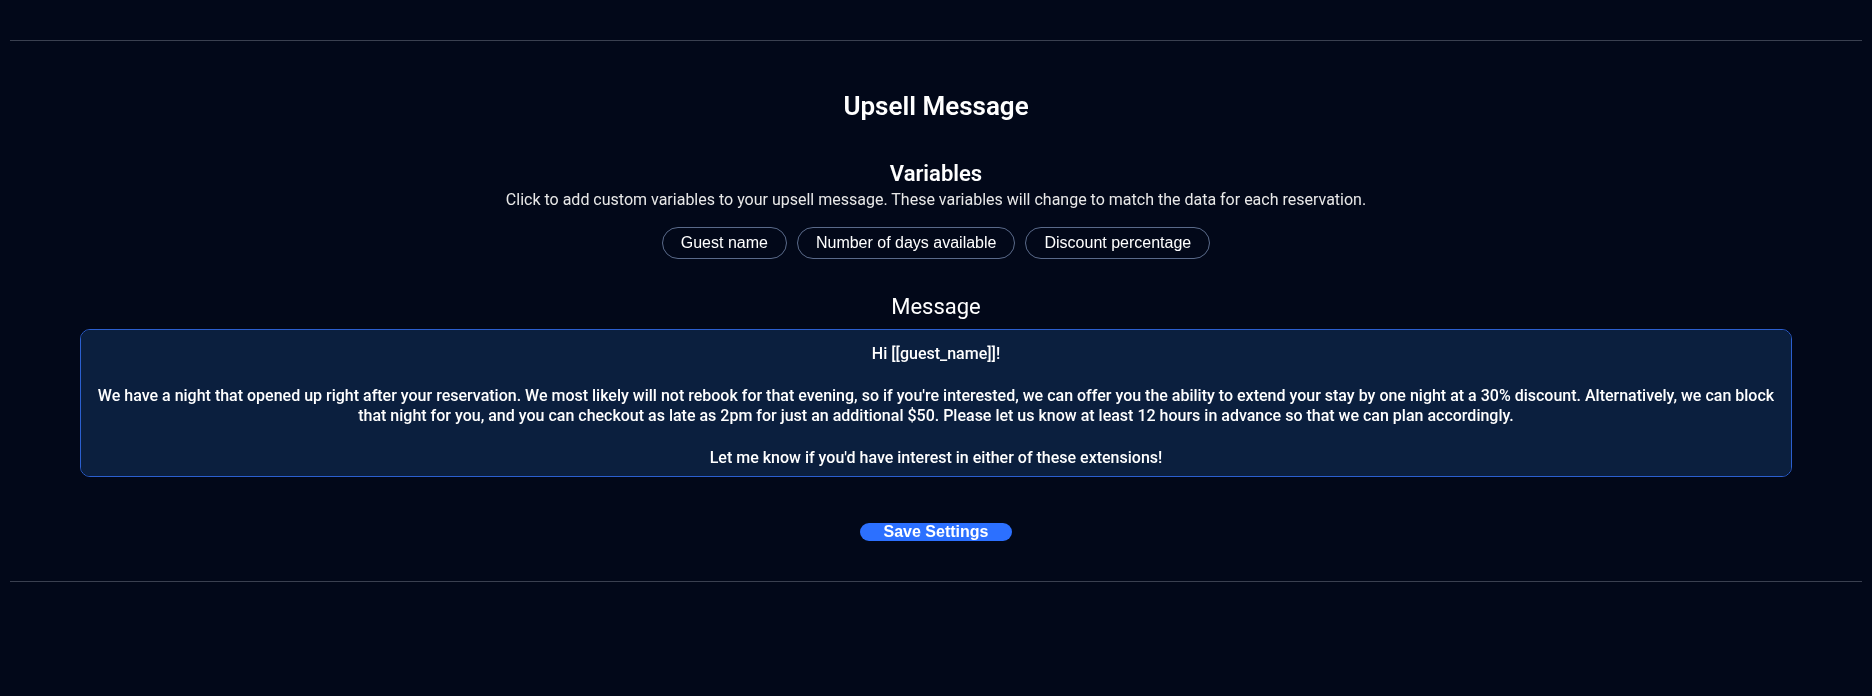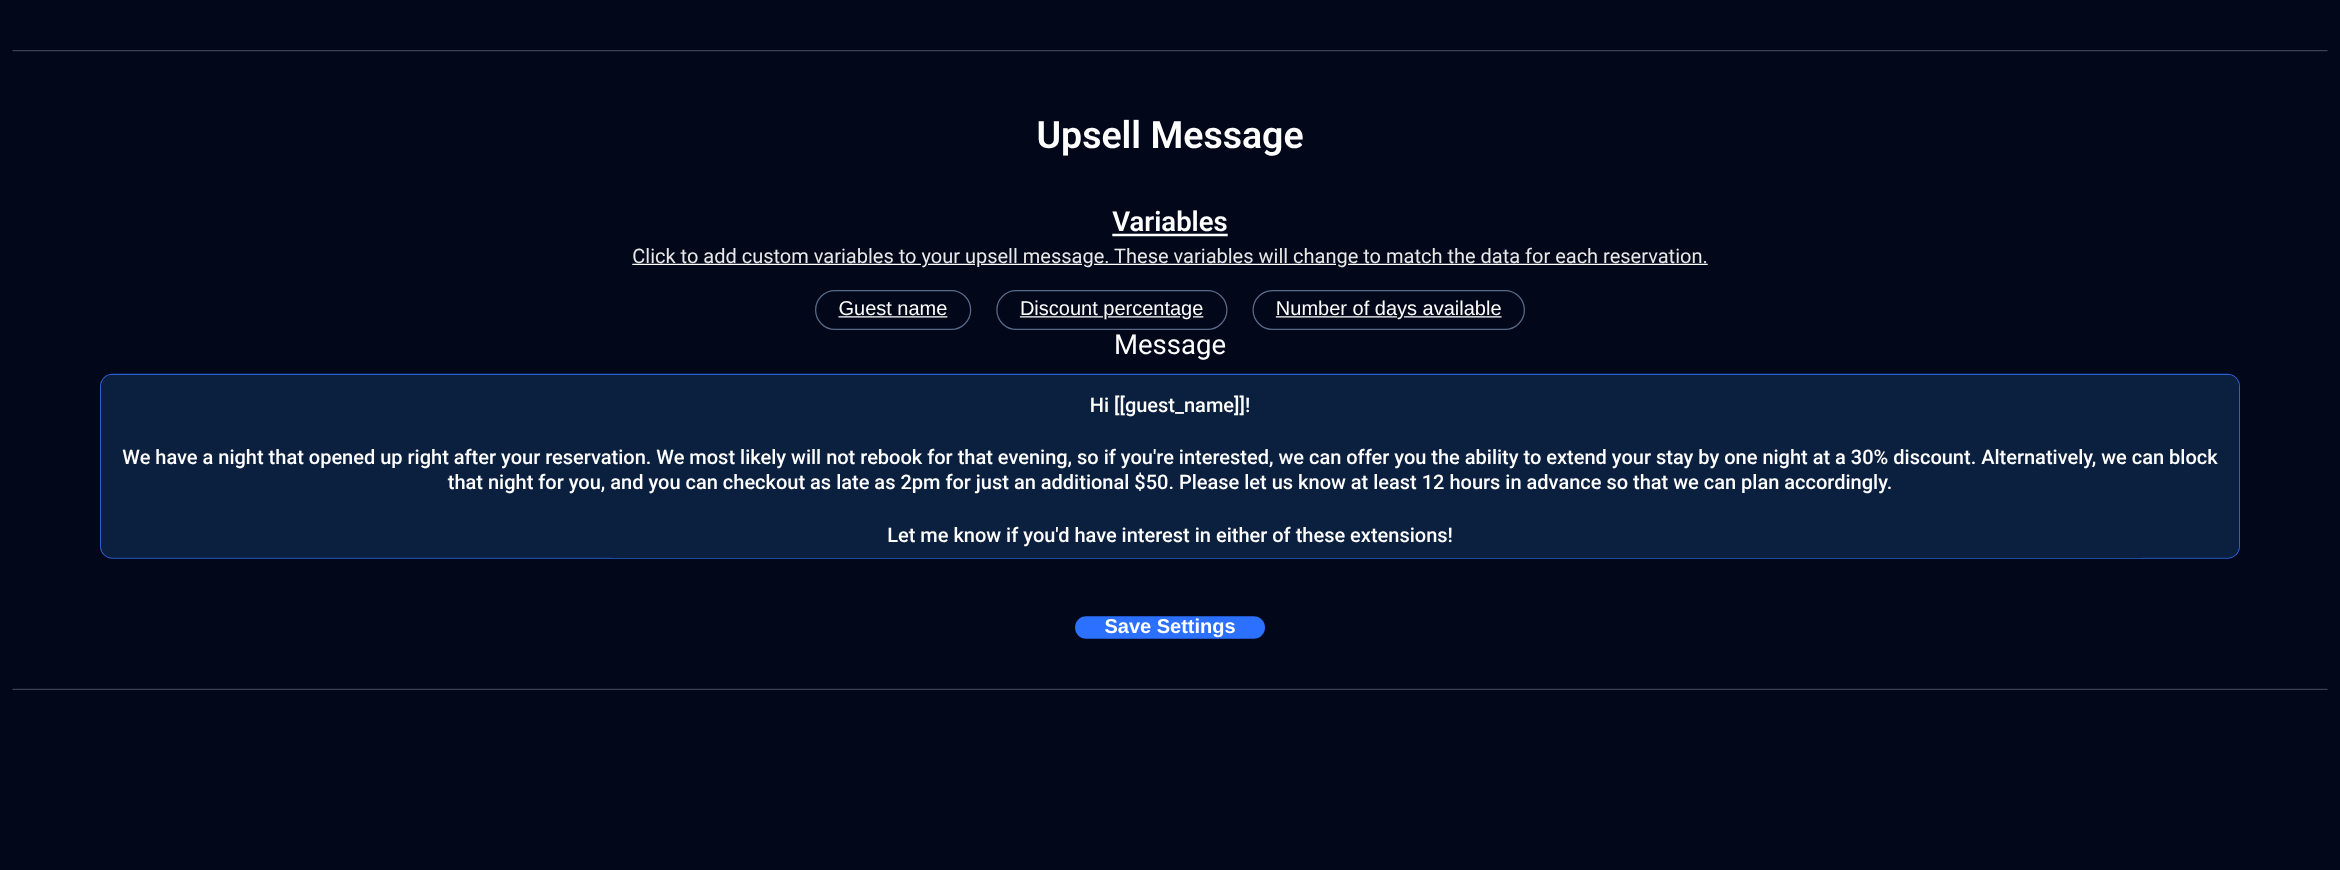--- a/index.html
+++ b/index.html
@@ -32,47 +32,47 @@
     }
     
     .main-content {
       padding: 50px 70px 0 70px;
       display: flex;
       flex-direction: column;
       align-items: center;
     }
     
     .section-title {
-      font-size: 30px;
+      font-size: 26px;
       font-weight: 600;
       text-align: center;
       margin-bottom: 40px;
     }
     
     .variables-section {
       text-align: center;
-      text-decoration: underline;
+      margin-bottom: 35px;
     }
     
     .variables-title {
       font-size: 22px;
       font-weight: 600;
       margin-bottom: 4px;
     }
     
     .variables-subtitle {
       font-size: 16px;
       font-weight: 400;
       color: #e8e8e8;
       margin-bottom: 18px;
     }
     
     .variable-chips {
       display: flex;
-      gap: 20px;
+      gap: 10px;
       justify-content: center;
     }
     
     .variable-chip {
       border: 1px solid #5a6a8a;
       border-radius: 20px;
       padding: 6px 18px;
       font-size: 16px;
       font-weight: 500;
       color: #ffffff;
@@ -126,22 +126,22 @@
 
 <div class="main-content">
 
   <h1 class="section-title">Upsell Message</h1>
 
   <div class="variables-section">
     <h2 class="variables-title">Variables</h2>
     <p class="variables-subtitle">Click to add custom variables to your upsell message. These variables will change to match the data for each reservation.</p>
     <div class="variable-chips">
       <button class="variable-chip">Guest name</button>
+      <button class="variable-chip">Number of days available</button>
       <button class="variable-chip">Discount percentage</button>
-      <button class="variable-chip">Number of days available</button>
     </div>
   </div>
 
   <div class="message-section">
     <h2 class="message-title">Message</h2>
     <textarea class="message-textarea" style="">Hi [[guest_name]]!
 
 We have a night that opened up right after your reservation. We most likely will not rebook for that evening, so if you're interested, we can offer you the ability to extend your stay by one night at a 30% discount. Alternatively, we can block that night for you, and you can checkout as late as 2pm for just an additional $50. Please let us know at least 12 hours in advance so that we can plan accordingly.
 
 Let me know if you'd have interest in either of these extensions!</textarea>

